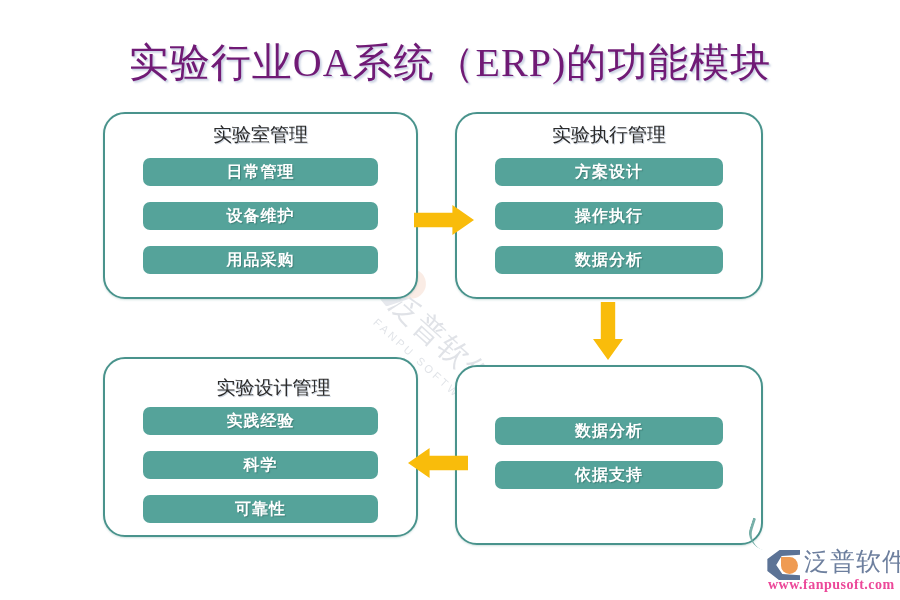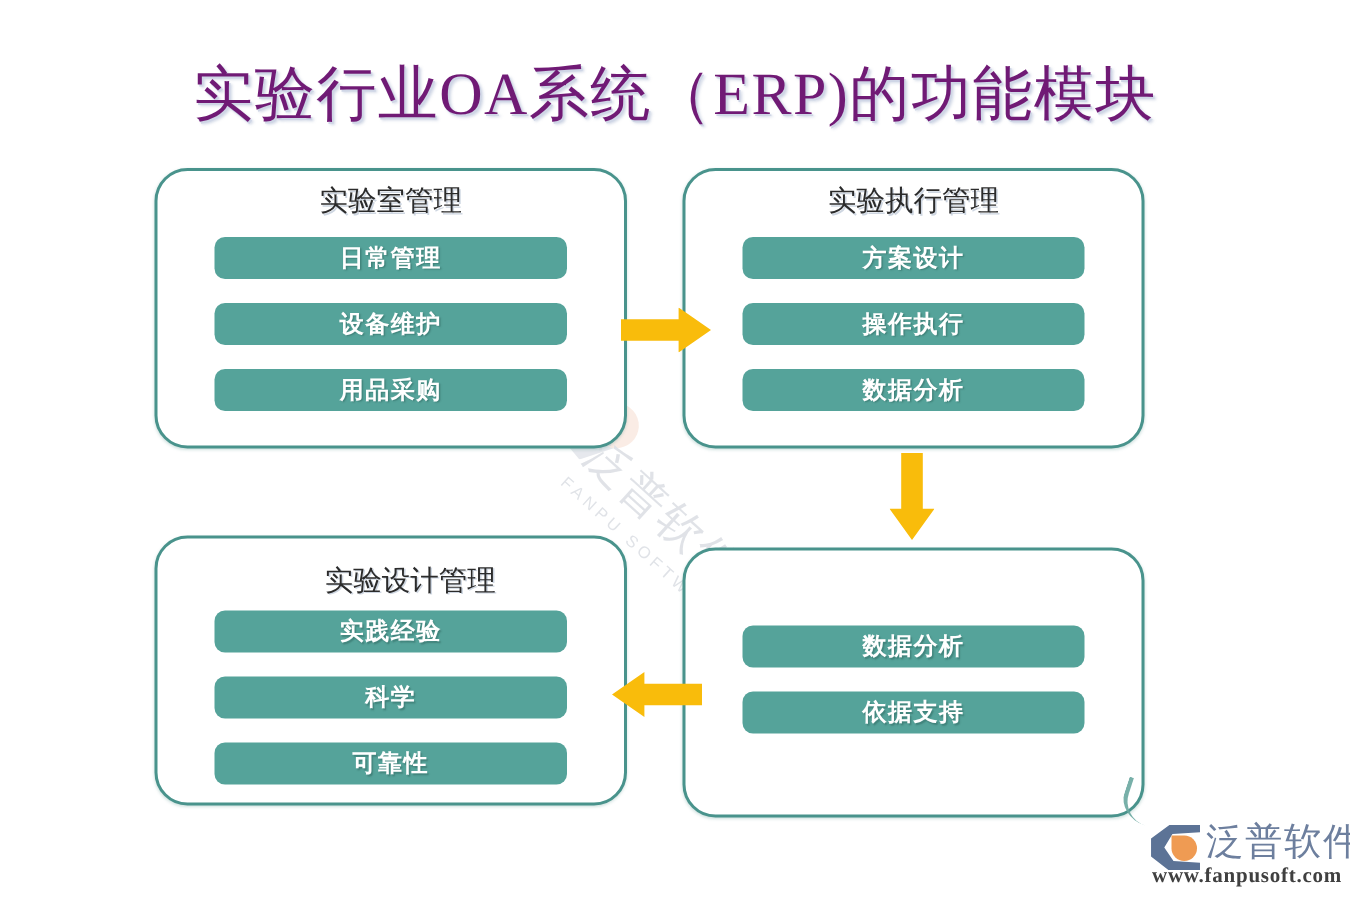--- a/index.html
+++ b/index.html
@@ -219,21 +219,21 @@
     white-space: nowrap;
   }
   .brand-url {
     position: absolute;
     left: 2px;
     top: 29px;
     font-family: "Liberation Serif", "DejaVu Serif", serif;
     font-weight: bold;
     font-size: 14px;
     line-height: 16px;
-    color: #404040;
+    color: #ec4899;
     letter-spacing: 0.5px;
     white-space: nowrap;
   }
   .brand-swoosh {
     position: absolute;
     left: 748px;
     top: 522px;
     width: 30px;
     height: 28px;
     border-left: 3px solid #6aa8a0;

